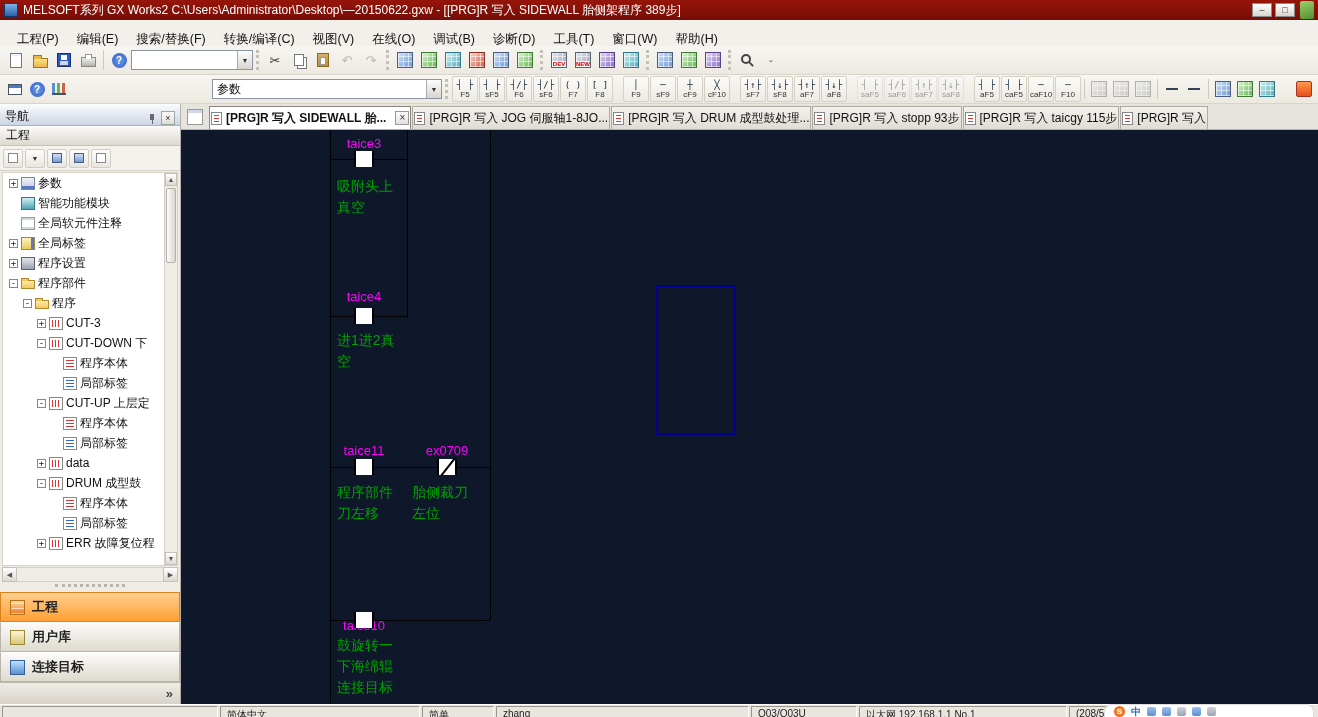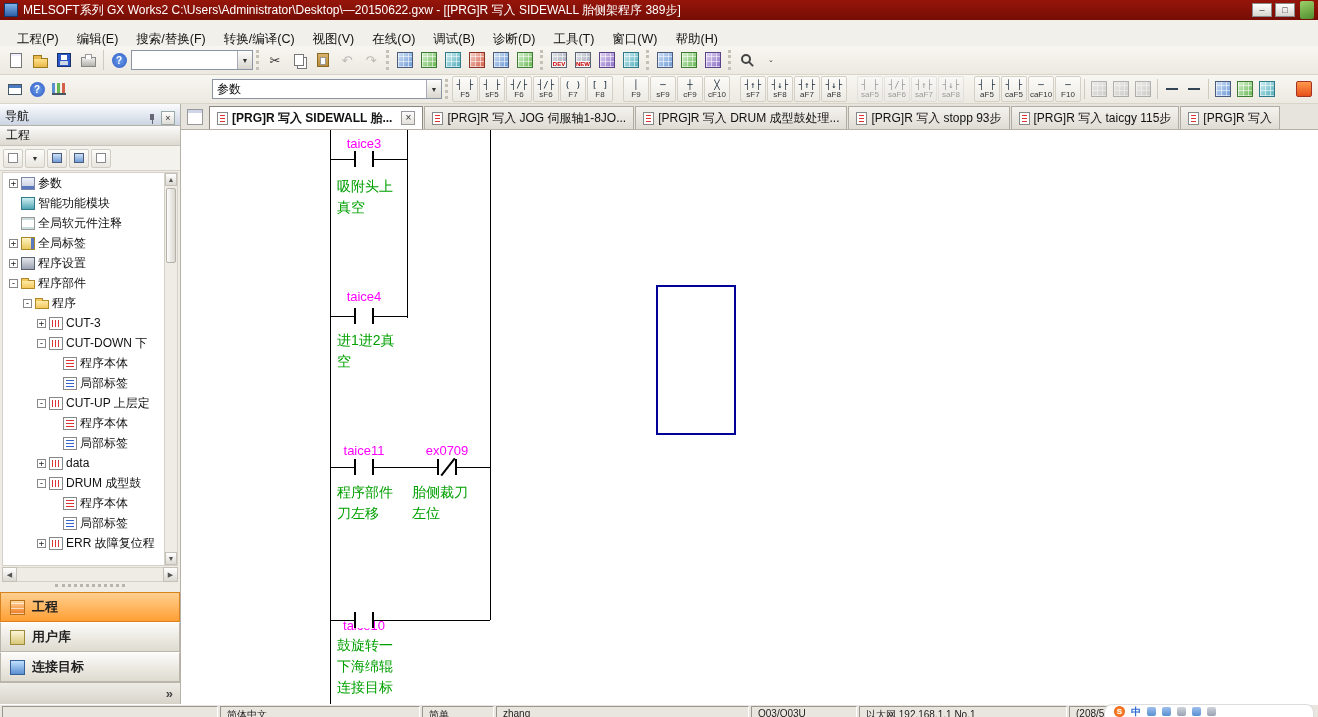--- a/index.html
+++ b/index.html
@@ -63,21 +63,21 @@
 
 .fkeys{display:flex;gap:1px;flex:0 0 auto}
 .fbtn{width:26px;height:26px;display:flex;flex-direction:column;align-items:center;justify-content:center;border:1px solid #d4d0c6;background:linear-gradient(#fcfbf8,#eceae3);border-radius:2px;flex:0 0 auto}
 .fg{font-family:"DejaVu Sans Mono",monospace;font-size:9px;line-height:10px;color:#123;white-space:pre}
 .fl{font-size:8px;line-height:9px;color:#333}
 .fkeys>div:nth-child(7),.fkeys>div:nth-child(11),.fkeys>div:nth-child(15),.fkeys>div:nth-child(19){margin-left:9px}
 
 
 .tabbar{position:absolute;top:104px;left:181px;right:0;height:26px;background:#e7e4dd;border-bottom:1px solid #b5b1a8;display:flex;align-items:flex-end;padding-left:6px;overflow:hidden}
 .tab-sys{width:16px;height:16px;margin:0 6px 4px 0;background:#fff;border:1px solid #999;box-shadow:inset 0 3px 0 #cfd6e8;flex:0 0 auto}
-.tab{height:23px;display:flex;align-items:center;gap:4px;padding:0 7px;border:1px solid #b0aca2;border-bottom:none;background:linear-gradient(#f4f2ee,#dfdcd4);font-size:12px;white-space:nowrap;flex:0 0 auto;margin-right:1px}
+.tab{height:23px;display:flex;align-items:center;gap:4px;padding:0 1px;border:1px solid #b0aca2;border-bottom:none;background:linear-gradient(#f4f2ee,#dfdcd4);font-size:12px;white-space:nowrap;flex:0 0 auto;margin-right:1px}
 .tab.active{background:#fff;font-weight:bold;border-color:#8a867c}
 .doc-icon{width:11px;height:13px;background:#fff;border:1px solid #888;position:relative;flex:0 0 auto}
 .doc-icon::after{content:"";position:absolute;inset:2px;background:repeating-linear-gradient(#d33 0 1px,transparent 1px 3px)}
 .tab-close{margin-left:5px;width:14px;height:14px;border:1px solid #999;background:linear-gradient(#fdfdfd,#e4e1da);line-height:12px;text-align:center;font-size:10px;color:#333;font-weight:normal}
 
 
 .nav{position:absolute;left:0;top:104px;width:181px;bottom:13px;background:#efece6;border-right:1px solid #b5b1a8;display:flex;flex-direction:column}
 .nav-title{height:22px;background:linear-gradient(#fbfcfe,#ccd5e3);border-bottom:1px solid #b5b1a8;display:flex;align-items:flex-end;gap:4px;padding:0 5px;font-size:12px}
 .nav-title .t{flex:1}
 .pin-icon{position:relative;width:10px;height:12px}
@@ -119,21 +119,21 @@
 .nav-grip{height:8px;border-top:3px dotted #b9b5ac;margin:2px 55px 0 55px}
 .nav-btn{height:30px;display:flex;align-items:center;gap:7px;padding:0 9px;border:1px solid #b9b5aa;border-top-color:#fff;background:linear-gradient(#fcfbf9,#dedacf);font-size:13px;font-weight:bold;color:#222}
 .nav-btn.active{background:linear-gradient(#ffcf8e,#ff9f35);border-color:#d9831f}
 .bi{width:15px;height:15px;flex:0 0 auto;border:1px solid #777}
 .bi-proj{background:repeating-linear-gradient(0deg,rgba(255,255,255,.6) 0 1px,transparent 1px 5px),linear-gradient(#ffd9a0,#f07a20);border-color:#b5721a}
 .bi-lib{background:linear-gradient(#fdf6d8,#d8c878);border-color:#9a8a3a}
 .bi-conn{background:linear-gradient(#bfe0ff,#5a8fd0);border-color:#35609a}
 .nav-more{height:22px;display:flex;align-items:center;justify-content:flex-end;padding:0 7px;background:linear-gradient(#efece6,#d7d3c9);border-top:1px solid #b9b5aa;font-weight:bold;color:#444;font-size:13px}
 
 
-.editor{position:absolute;left:181px;top:130px;right:0;bottom:13px;background:#ffffff;overflow:hidden}
+.editor{position:absolute;left:181px;top:130px;right:0;bottom:13px;background:#0f172a;overflow:hidden}
 .rail{position:absolute;width:1px;background:#000}
 .wire{position:absolute;height:1px;background:#000}
 .contact{position:absolute;width:20px;height:16px;background:#fff;border-left:2px solid #000;border-right:2px solid #000}
 .slash{position:absolute;left:8px;top:-3px;width:2px;height:22px;background:#000;transform:rotate(38deg)}
 .dev{position:absolute;width:70px;text-align:center;color:#ff00ff;font-size:13px;white-space:nowrap}
 .cmt{position:absolute;color:#00a000;font-size:14px;line-height:21px;white-space:nowrap}
 .selrect{position:absolute;border:2px solid #000099;background:transparent}
 
 
 .statusbar{position:absolute;left:0;bottom:0;right:0;height:13px;background:#e9e6df;border-top:1px solid #fff;font-size:10px;color:#222;overflow:hidden}

